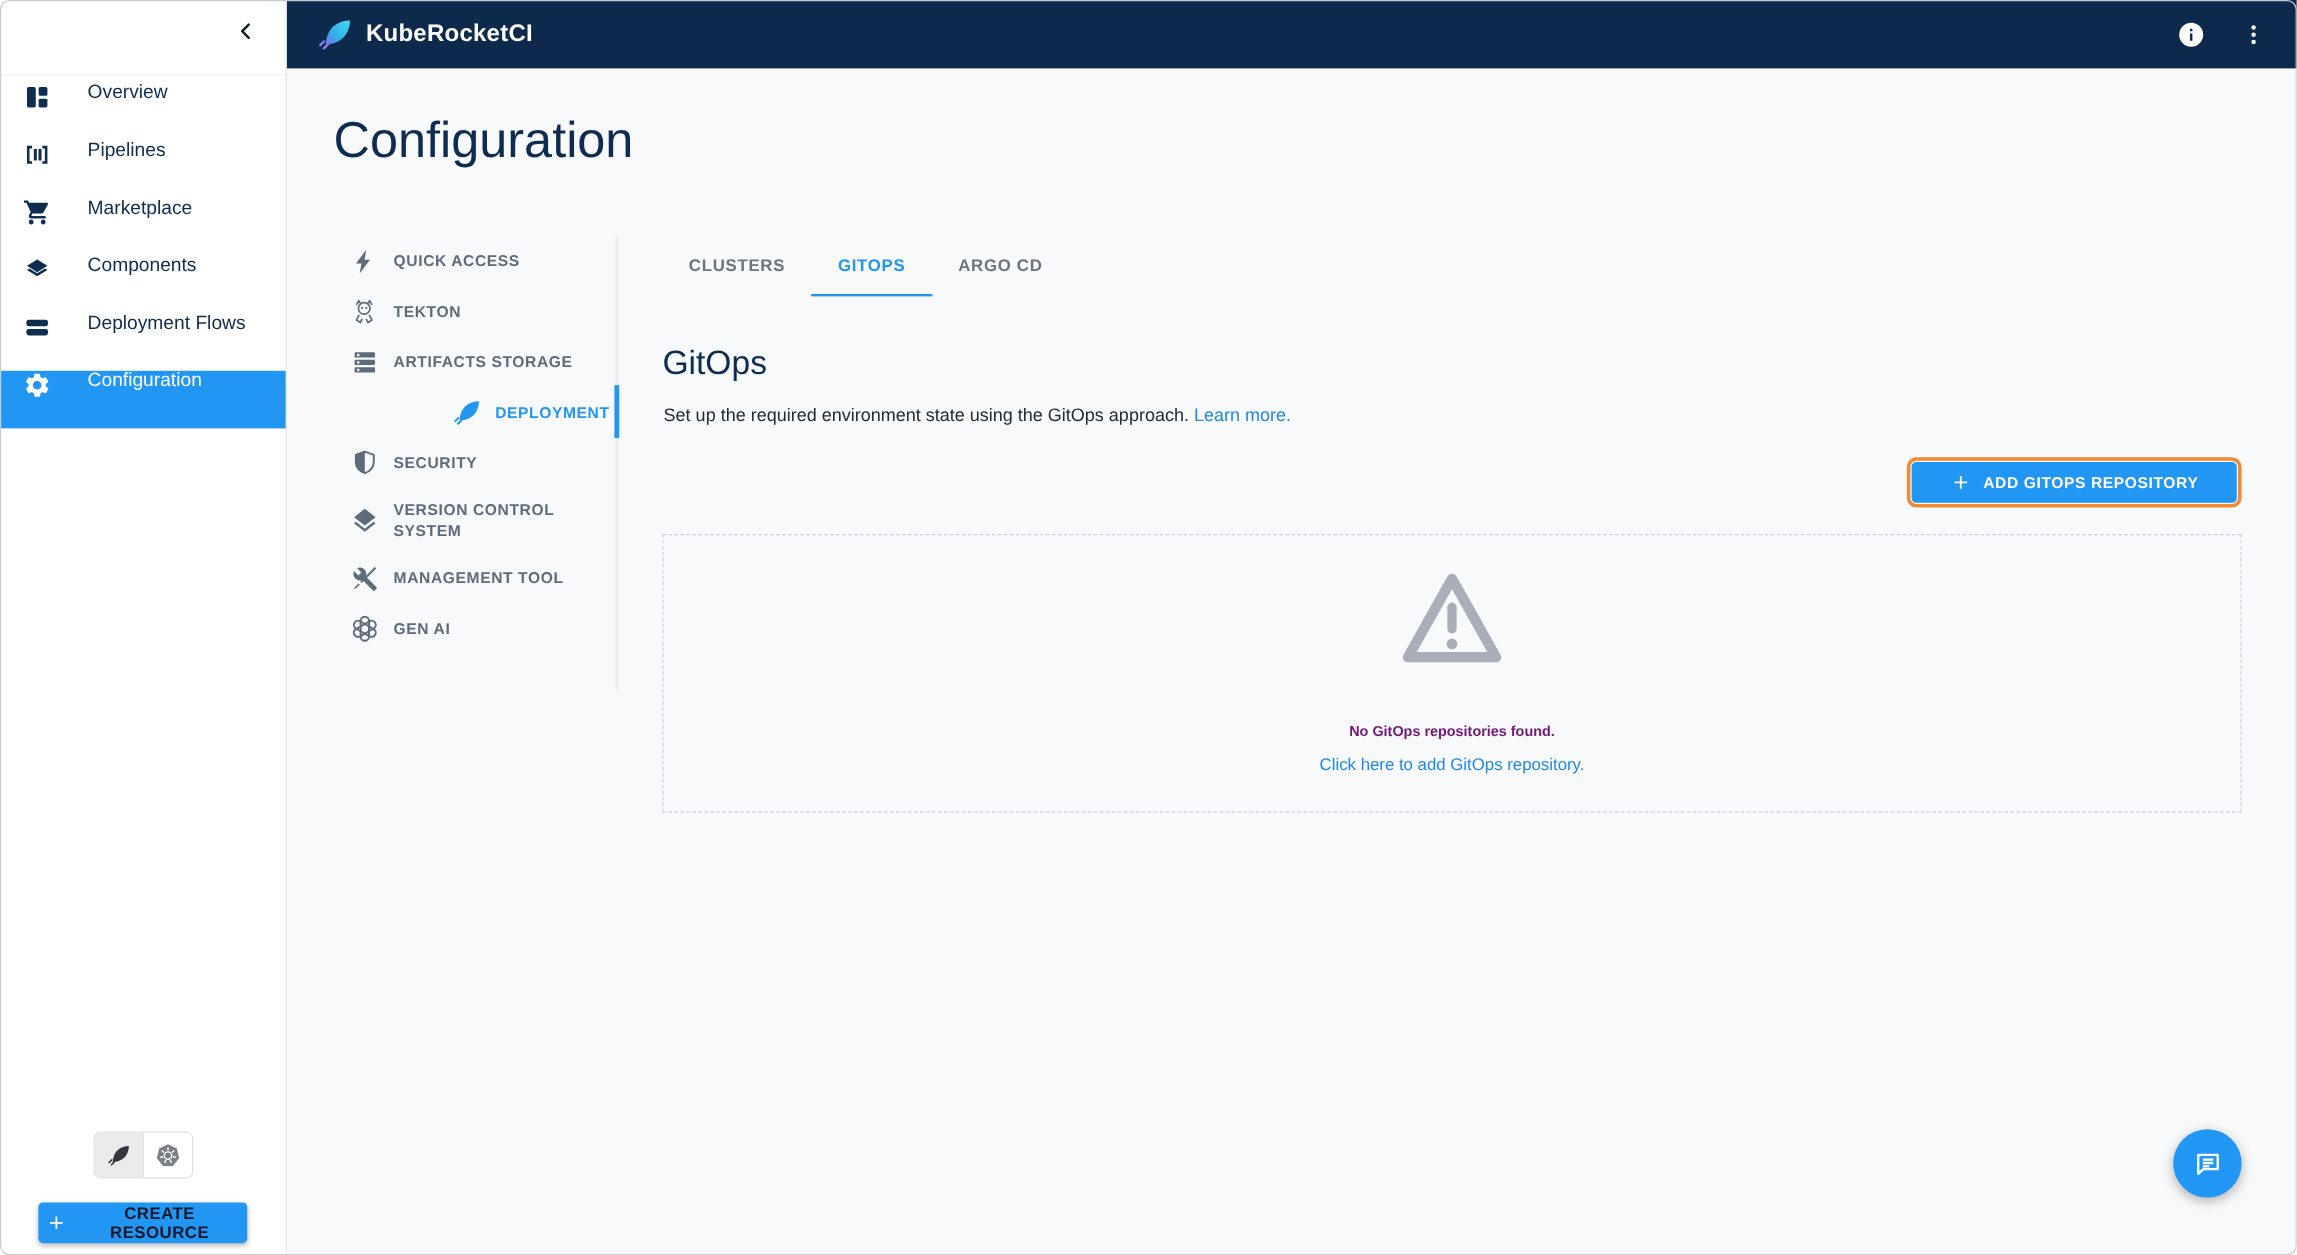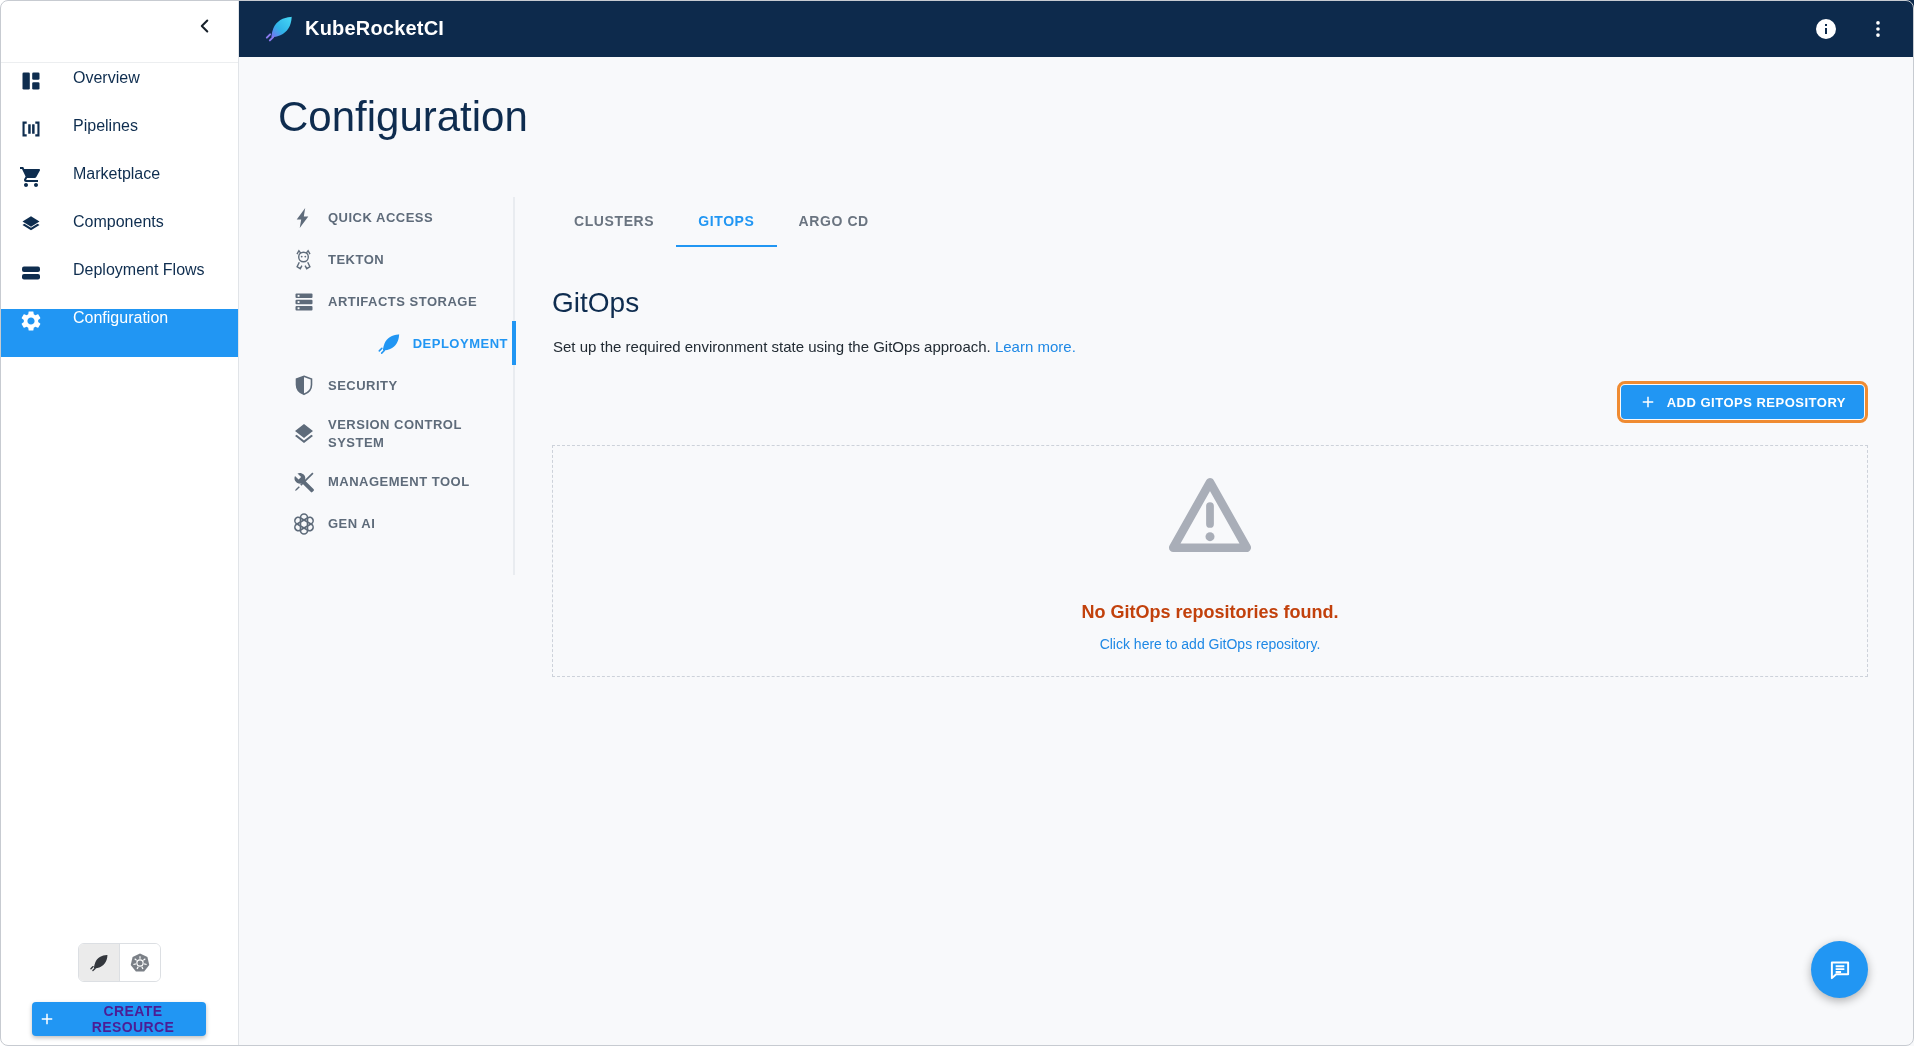--- a/index.html
+++ b/index.html
@@ -31,21 +31,21 @@
   .nav-label{font-size:16px;}
   .nav-item.selected{background:#2196f3;color:#fff;}
 
   .sidebar-bottom{position:absolute;bottom:0;left:0;width:100%;display:flex;flex-direction:column;
                   align-items:center;padding-bottom:10px;}
   .toggle-group{display:flex;border:1px solid #dcdfe3;border-radius:6px;overflow:hidden;background:#fff;margin-bottom:20px;}
   .toggle-btn{width:40px;height:37px;display:flex;align-items:center;justify-content:center;
               background:#fff;cursor:pointer;color:#3a3f45;}
   .toggle-btn + .toggle-btn{border-left:1px solid #dcdfe3;}
   .toggle-btn.selected{background:#ebebeb;}
-  .create-btn{width:174px;height:34px;background:#2196f3;color:#4c1d95;border:none;border-radius:4px;
+  .create-btn{width:174px;height:34px;background:#2196f3;color:#0f172a;border:none;border-radius:4px;
               display:flex;align-items:center;justify-content:center;gap:10px;font-size:14px;
               font-weight:bold;letter-spacing:.4px;box-shadow:0 2px 4px rgba(0,0,0,.25);cursor:pointer;
               font-family:"Liberation Sans",sans-serif;}
 
   
   .main{position:absolute;left:238px;top:57px;right:0;bottom:0;background:#f8f9fb;overflow:hidden;}
   .page-title{position:absolute;left:40px;top:36px;margin:0;font-size:42px;font-weight:400;color:#0e2c4f;}
 
   .config-menu{position:absolute;left:54px;top:140px;width:216px;}
   .cm-item{display:flex;align-items:center;gap:12px;padding:9px 0;color:#5e6b7a;cursor:pointer;}
@@ -60,28 +60,28 @@
   .tab{padding:0 22px;height:48px;display:flex;align-items:center;font-size:14px;font-weight:bold;
        letter-spacing:.6px;color:#6a7480;cursor:pointer;border-bottom:2px solid transparent;}
   .tab.active{color:#2196f3;border-bottom-color:#2196f3;}
 
   .section-title{margin:40px 0 0;font-size:28px;font-weight:400;color:#0e2c4f;}
   .section-desc{margin:19px 1px 0;font-size:15px;color:#222b33;}
   .link{color:#1e88e5;cursor:pointer;text-decoration:none;}
 
   .button-row{display:flex;justify-content:flex-end;margin-top:26px;}
   .add-btn-wrap{border:3px solid #ef8b32;border-radius:8px;padding:1px;background:#f8f9fb;}
-  .add-btn{height:34px;padding:0 18px;background:#2196f3;color:#fff;border:none;border-radius:4px;
+  .add-btn{height:34px;padding:0 32px;background:#2196f3;color:#fff;border:none;border-radius:4px;
            display:flex;align-items:center;gap:10px;font-size:13px;font-weight:bold;letter-spacing:.5px;
            cursor:pointer;font-family:"Liberation Sans",sans-serif;}
 
   .empty-panel{margin-top:22px;height:232px;border:1px dashed #cdd2da;box-sizing:border-box;
                display:flex;flex-direction:column;align-items:center;padding-top:20px;}
   .warn-icon{width:106px;height:98px;color:#a9aeb8;}
-  .empty-title{margin-top:38px;font-size:18px;font-weight:bold;color:#c2410c;}
+  .empty-title{margin-top:38px;font-size:12px;font-weight:bold;color:#701a75;}
   .empty-link{margin-top:13px;font-size:14px;}
 
   .fab{position:absolute;right:46px;bottom:48px;width:57px;height:57px;border-radius:50%;background:#2196f3;
        display:flex;align-items:center;justify-content:center;box-shadow:0 3px 10px rgba(0,0,0,.3);
        cursor:pointer;z-index:4;}
   .hidden-defs{position:absolute;width:0;height:0;overflow:hidden;}
 </style>
 </head>
 <body>
 

